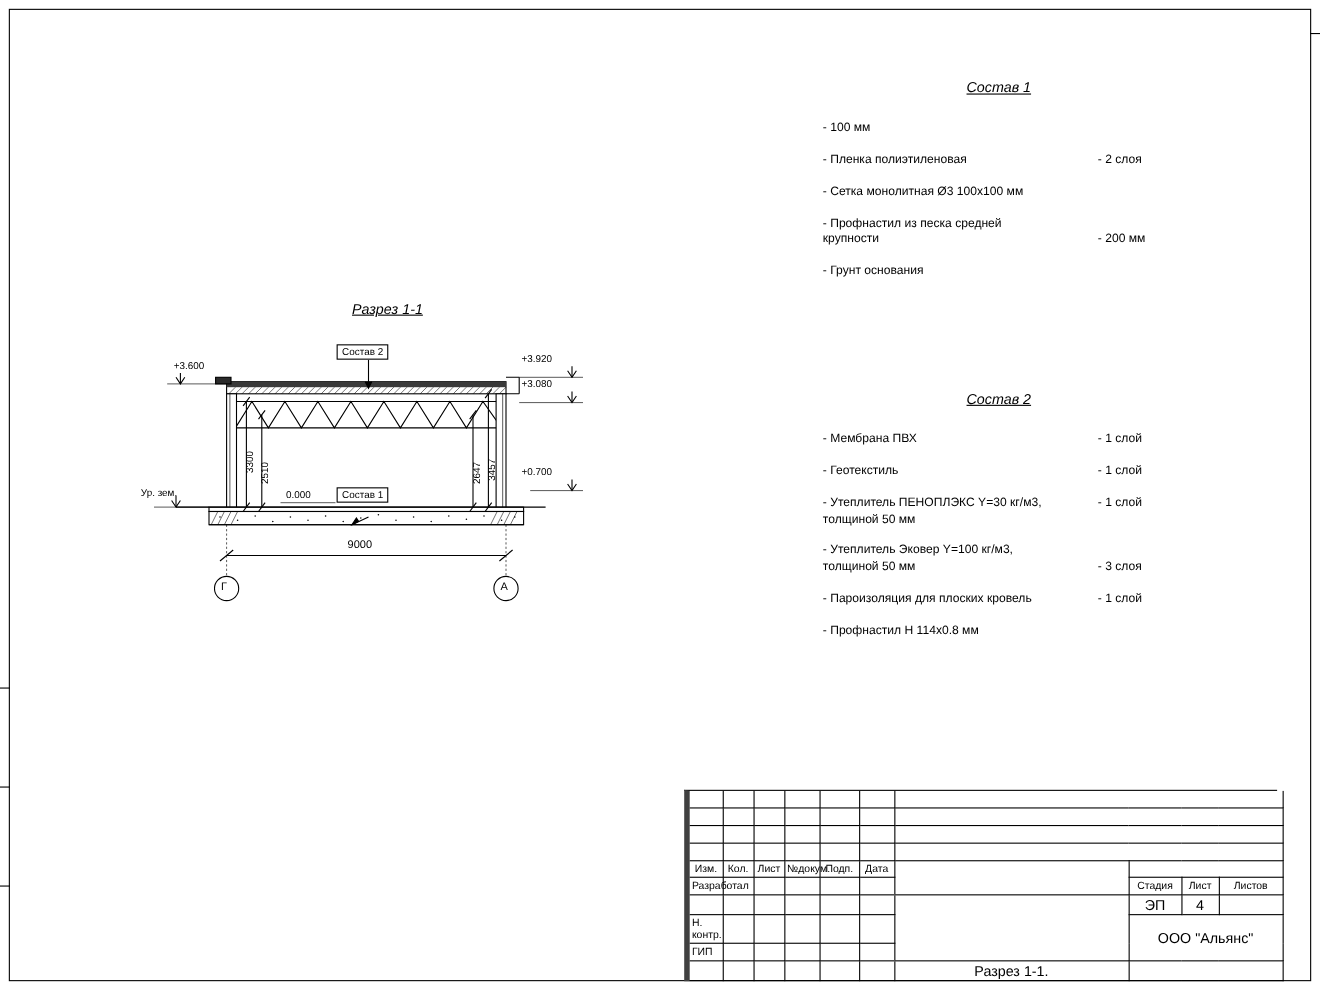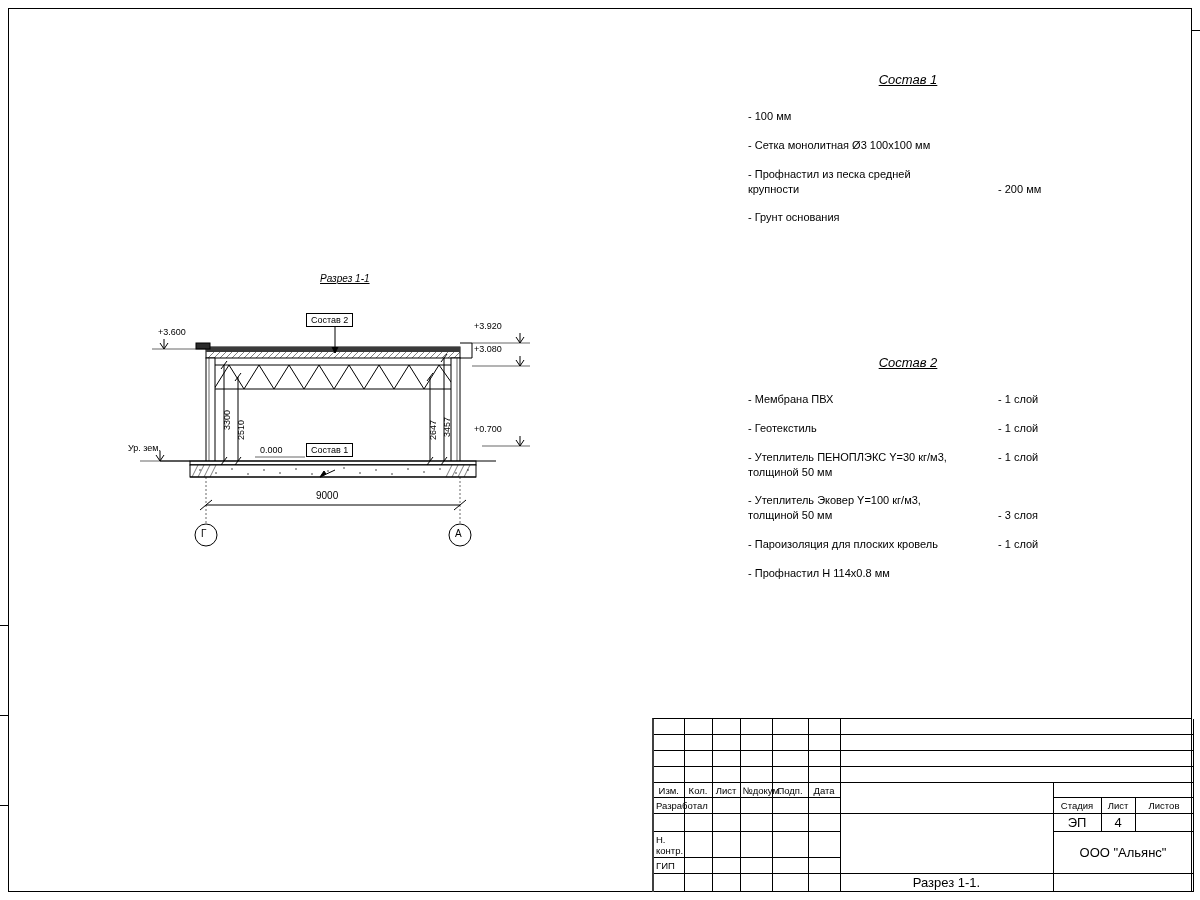--- a/index.html
+++ b/index.html
@@ -36,21 +36,21 @@
   }
 
   
   #section-drawing {
     position: absolute;
     left: 130px; top: 265px;
     width: 460px; height: 300px;
   }
   .title-underline {
     font-style: italic;
-    font-size: 10px;
+    font-size: 13px;
     text-decoration: underline;
     white-space: nowrap;
   }
   .lbl { position: absolute; font-size: 9px; white-space: nowrap; }
   .lbl-10 { position: absolute; font-size: 10px; white-space: nowrap; }
   .lbl-box {
     position: absolute;
     font-size: 9px;
     background: #fff;
     border: 1px solid #000;
@@ -79,23 +79,23 @@
     font-size: 11px;
     margin-bottom: 14px;
     line-height: 1.35;
   }
   .spec-name { width: 250px; padding-right: 6px; }
   .spec-val  { width: 90px; }
 
   
   #title-block {
     position: absolute;
-    left: 652px; top: 718px;
+    left: 622px; top: 718px;
     width: 539px; height: 174px;
-    border-left: 2px solid #404040;
+    border-left: 5px solid #404040;
     border-top: 1px solid #000;
   }
   #title-block table {
     border-collapse: collapse;
     width: 100%;
     height: 100%;
     font-size: 9.5px;
     table-layout: fixed;
   }
   #title-block td {
@@ -311,20 +311,24 @@
     <div class="lbl-10" style="left:325px; top:263px;">А</div>
   </div>
 
   <div class="spec-block" id="spec1" style="left:748px; top:72px; width:360px;">
     <div class="spec-title" style="width:320px;">Состав 1</div>
 
     <div class="spec-row">
       <div class="spec-val" style="align-self:flex-end;">- 100 мм</div>
     </div>
 
+    <div class="spec-row">
+      <div class="spec-name">- Пленка полиэтиленовая</div>
+      <div class="spec-val">-  2 слоя</div>
+    </div>
 
     <div class="spec-row">
       <div class="spec-name" style="width:340px;">- Сетка монолитная Ø3 100х100 мм</div>
       <div class="spec-val"></div>
     </div>
 
     <div class="spec-row">
       <div class="spec-name" style="white-space:pre-line;">- Профнастил из песка средней
   крупности</div>
       <div class="spec-val" style="align-self:flex-end;">- 200 мм</div>

